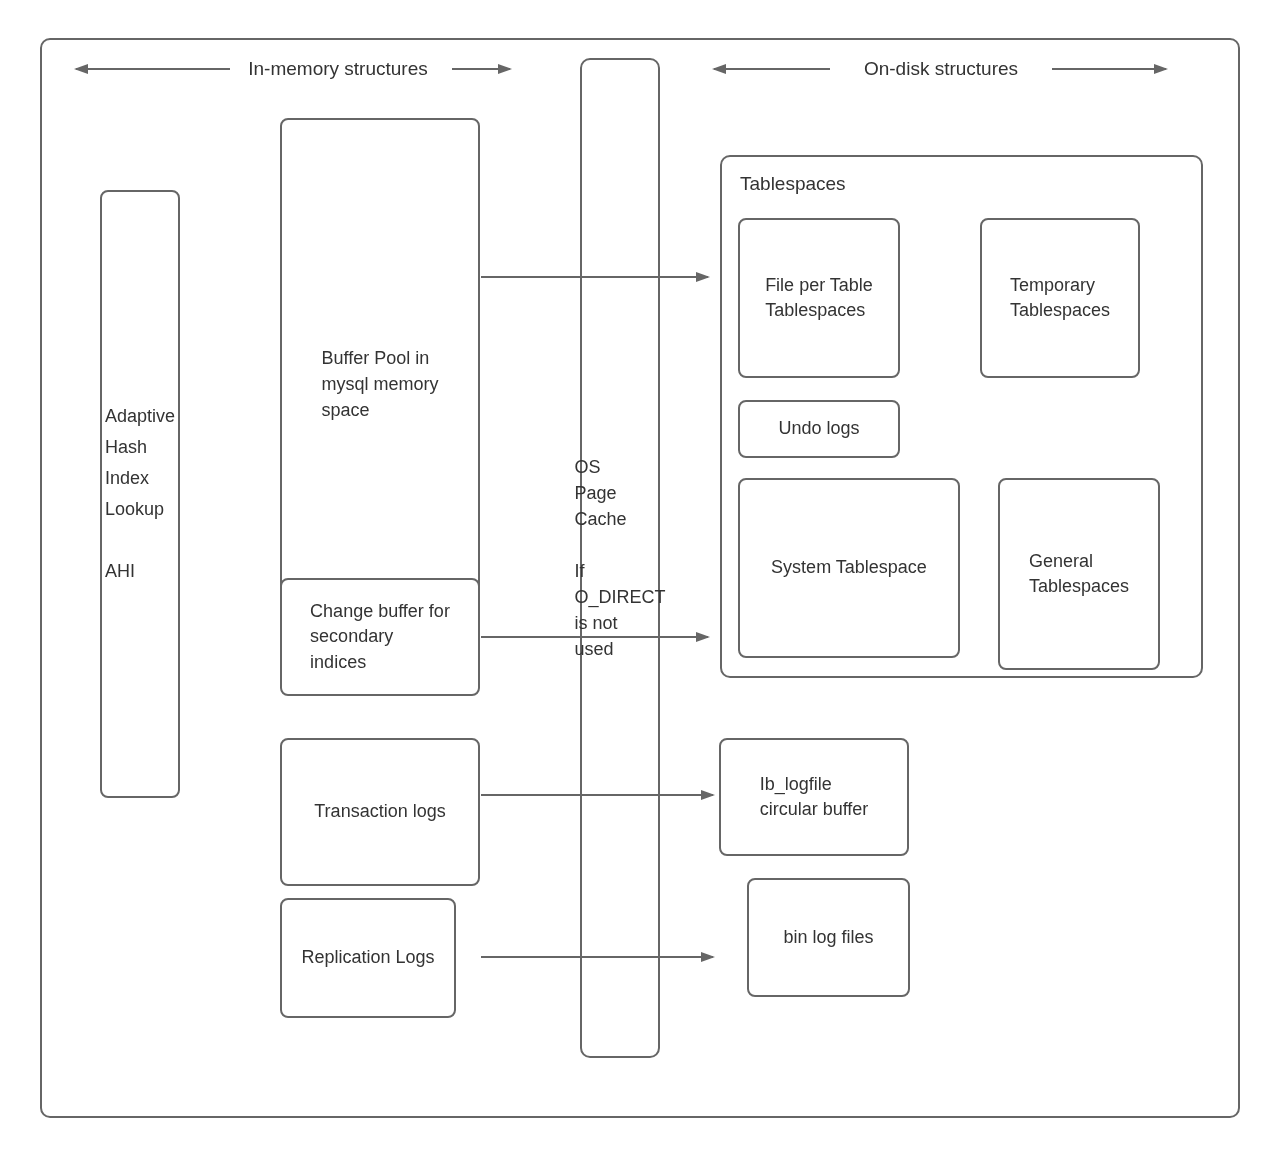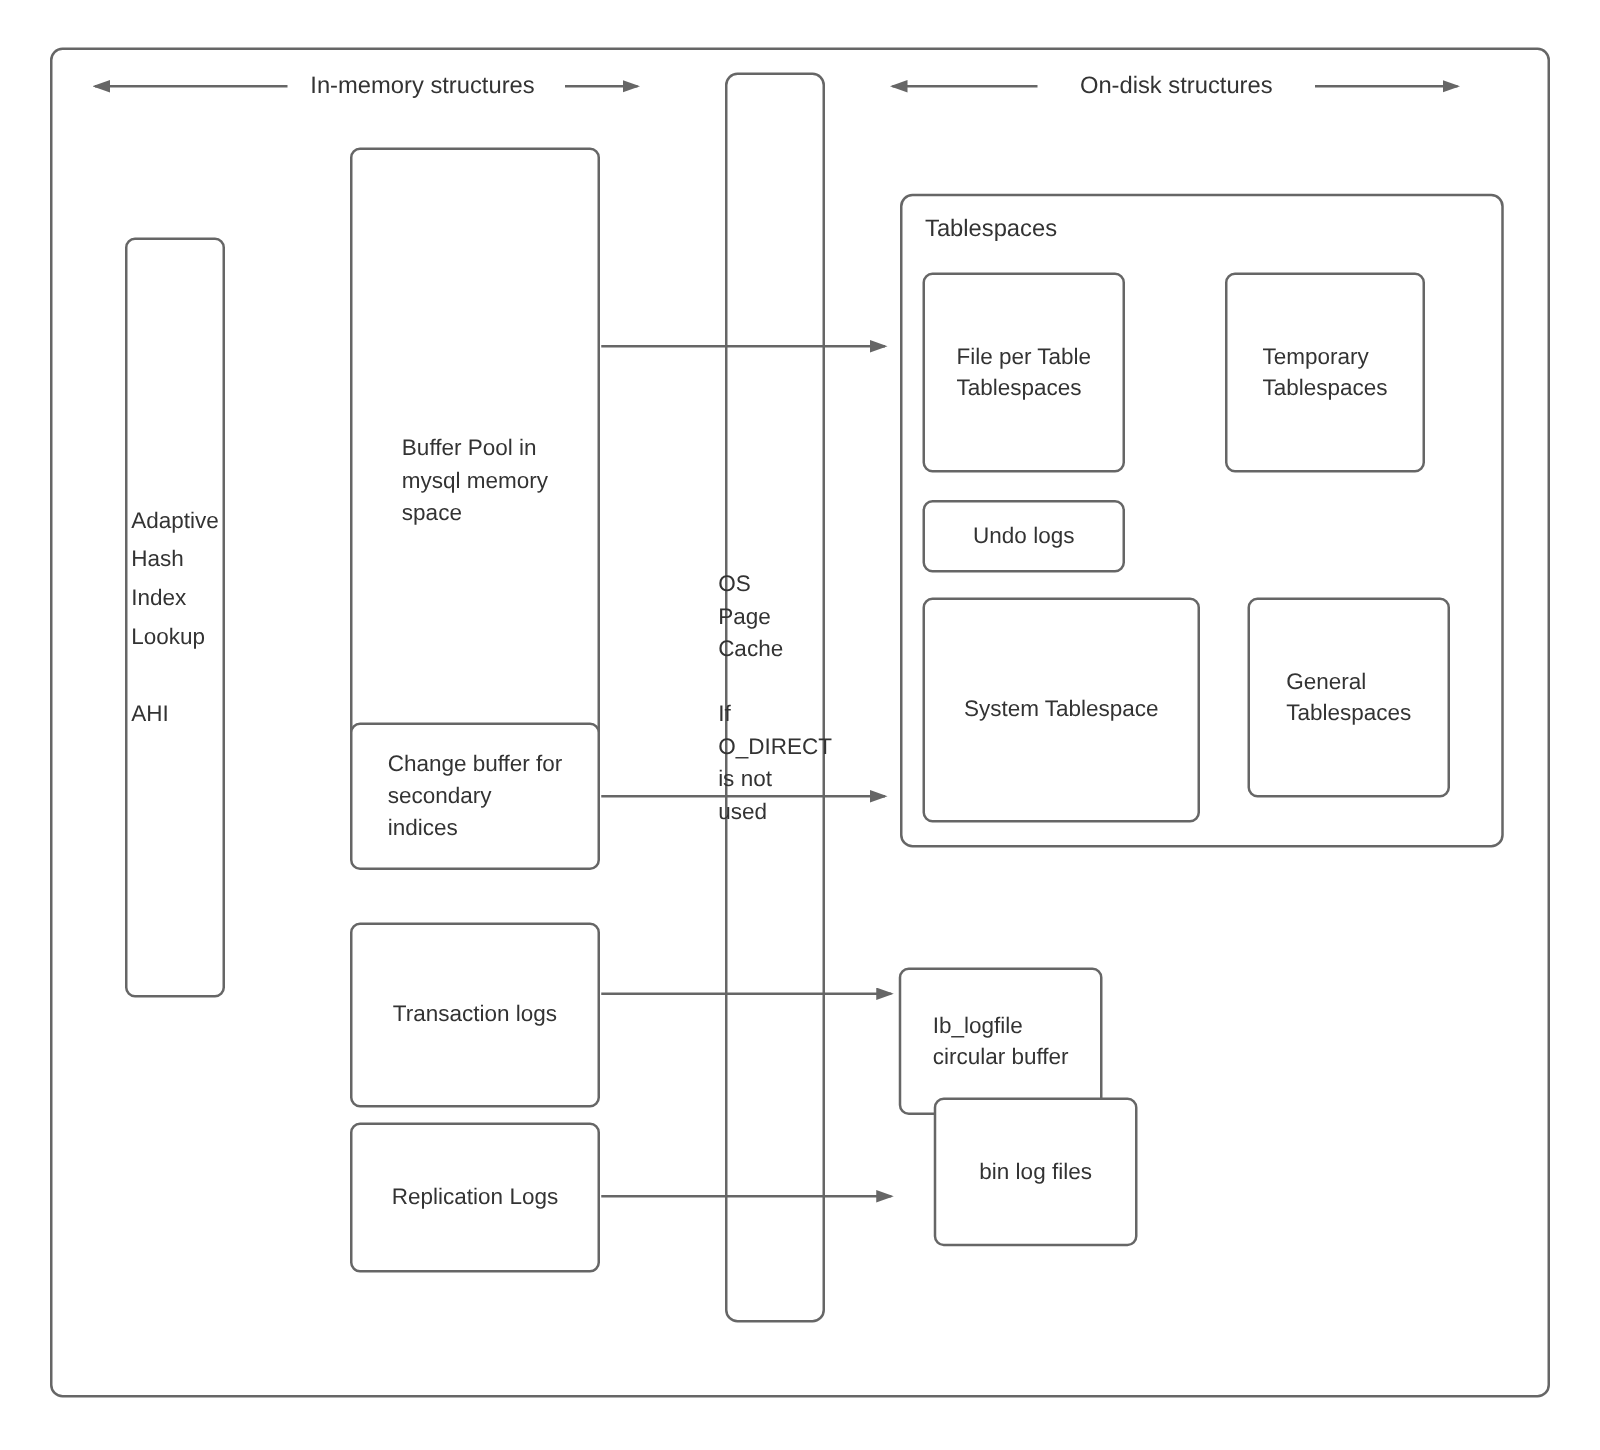--- a/index.html
+++ b/index.html
@@ -26,36 +26,36 @@
     line-height: 1.4;
     white-space: pre-line;
     overflow: visible;
   }
   #outer-frame { left: 40px; top: 38px; width: 1200px; height: 1080px; border-radius: 10px; }
 
   #ahi-box           { left: 100px; top: 158px; width: 80px;  height: 608px; line-height: 1.72; margin-top: 32px; }
   #buffer-pool-box   { left: 280px; top: 118px; width: 200px; height: 532px; line-height: 1.45; }
   #change-buffer-box { left: 280px; top: 578px; width: 200px; height: 118px; }
   #transaction-logs-box { left: 280px; top: 738px; width: 200px; height: 148px; }
-  #replication-logs-box { left: 280px; top: 898px; width: 200px; height: 120px; }
+  #replication-logs-box { left: 280px; top: 898px; width: 176px; height: 120px; }
 
   #os-page-cache-box { left: 580px; top: 58px; width: 80px; height: 1000px; border-radius: 10px; line-height: 1.45; }
 
   #tablespaces-box   { left: 720px; top: 155px; width: 483px; height: 523px; border-radius: 10px; }
   #tablespaces-label {
     position: absolute; left: 18px; top: 16px;
     font-size: 19px; color: var(--text, #333333); white-space: nowrap;
   }
   #file-per-table-box { left: 738px; top: 218px; width: 162px; height: 160px; }
   #temporary-box      { left: 980px; top: 218px; width: 160px; height: 160px; }
   #undo-logs-box      { left: 738px; top: 400px; width: 162px; height: 58px;  }
   #system-tablespace-box { left: 738px; top: 478px; width: 222px; height: 180px; }
-  #general-box        { left: 998px; top: 478px; width: 162px; height: 160px; }
+  #general-box        { left: 998px; top: 478px; width: 162px; height: 192px; }
 
-  #ib-logfile-box { left: 719px; top: 738px; width: 163px; height: 118px; margin-top: 36px; }
+  #ib-logfile-box { left: 719px; top: 738px; width: 190px; height: 118px; }
   #bin-log-box    { left: 719px; top: 878px; width: 163px; height: 119px; margin-left: 28px; }
 
   .zone-label {
     position: absolute;
     top: 58px;
     width: 220px;
     text-align: center;
     font-size: 19px;
     color: var(--text, #333333);
     white-space: nowrap;

